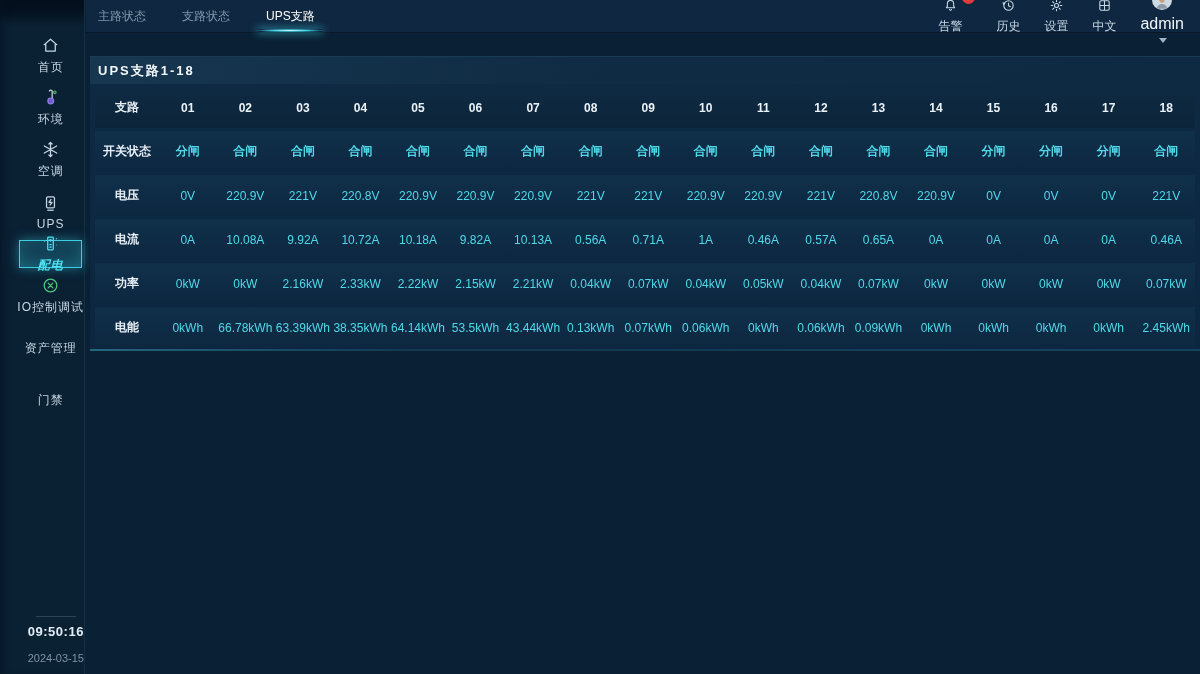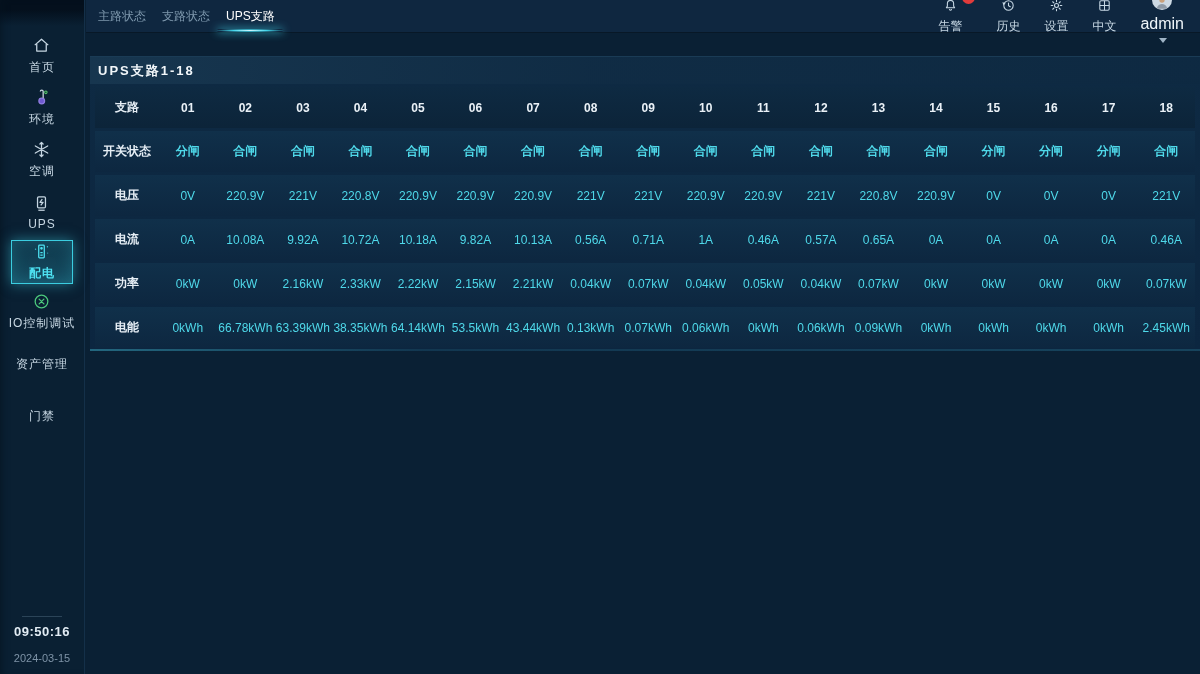--- a/index.html
+++ b/index.html
@@ -7,51 +7,52 @@
   .app {
     position:relative; width:1200px; height:674px; overflow:hidden;
     font-family:"Liberation Sans","DejaVu Sans",sans-serif;
     background:#0a2034; color:#c6d6e2;
   }
   
   .sidebar {
     position:absolute; left:0; top:0; bottom:0; width:85px;
     background:linear-gradient(180deg,#04101d 0,#04101d 10px,#0a2033 26px,#0a2033 100%);
     border-right:1px solid #143049;
-    display:flex; flex-direction:column; align-items:center;
+    display:flex; flex-direction:column; align-items:flex-end;
     box-shadow:inset 6px 0 10px -6px #051320;
   }
   .side-items { display:flex; flex-direction:column; margin-top:30px; }
   .side-item {
     height:52px; display:flex; flex-direction:column; align-items:center;
     justify-content:center; gap:4px; cursor:pointer; color:#c6d6e2;
   }
   .side-item .lbl { font-size:12px; letter-spacing:1px; }
   .side-item .ic { width:19px; height:19px; display:block; }
   .side-item .ic svg { width:100%; height:100%; display:block; }
   .side-item.no-icon { height:52px; }
   .side-item.active {
-    margin:2px 2px; height:44px;
+    margin:2px 2px; height:28px;
     background:linear-gradient(180deg,rgba(46,178,204,0.16),rgba(46,178,204,0.30));
     border:1px solid #3bcde0;
     box-shadow:0 0 12px rgba(59,205,224,0.5), inset 0 0 16px rgba(59,205,224,0.22);
     color:#4ee2f2;
+    font-style:italic;
   }
   .side-item.active .lbl { font-weight:bold; color:#4ee2f2; }
   .side-clock { margin-top:auto; text-align:center; padding-bottom:10px; }
   .side-clock .divider { height:1px; background:rgba(130,160,185,0.28); margin:0 8px 7px 8px; }
   .side-clock .time { font-size:13px; color:#e2ecf4; font-weight:bold; letter-spacing:0.5px; }
   .side-clock .date { font-size:11px; color:#7e93a7; margin-top:13px; }
   
   .header {
     position:absolute; left:86px; right:0; top:0; height:33px;
     background:#0f2740; border-bottom:1px solid #081827;
     display:flex; align-items:center;
   }
-  .tabs { display:flex; gap:12px; padding-left:10px; height:100%; }
+  .tabs { display:flex; gap:32px; padding-left:10px; height:100%; }
   .tab { font-size:12px; color:#7e98ad; cursor:pointer; position:relative; display:flex; align-items:center; padding:0 2px; }
   .tab.active { color:#ffffff; }
   .tab.active::after {
     content:""; position:absolute; left:50%; transform:translateX(-50%); bottom:0;
     width:66px; height:3px; border-radius:3px;
     background:radial-gradient(ellipse at center,#d4f6fd 0%,#41d6ea 35%,rgba(25,120,150,0) 78%);
     box-shadow:0 0 9px #41d6ea;
   }
   .actions { margin-left:auto; display:flex; align-items:center; gap:24px; padding-right:16px; font-size:12px; color:#c7d8e4; }
   .action { display:flex; align-items:center; gap:5px; cursor:pointer; position:relative;flex-direction:column; }

